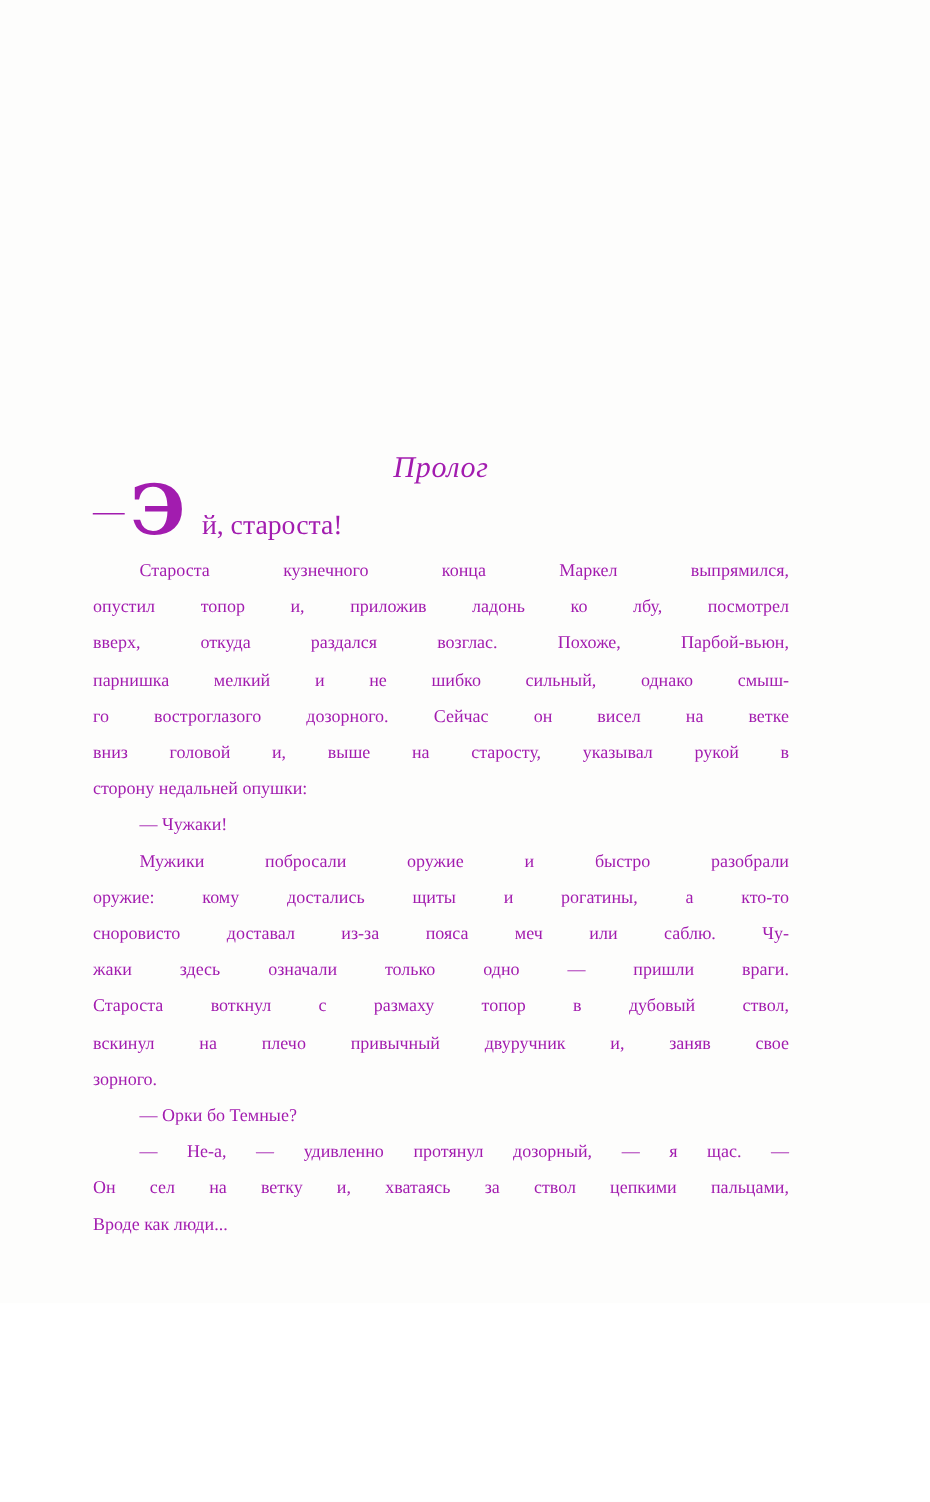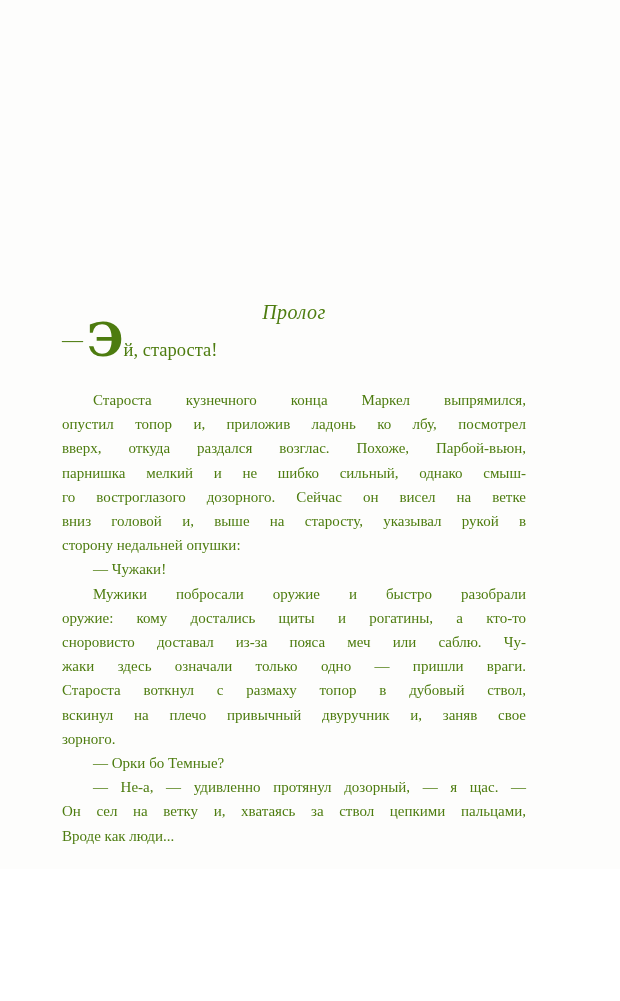--- a/index.html
+++ b/index.html
@@ -7,21 +7,21 @@
     padding: 0;
     background: #ffffff;
   }
   .page {
     position: relative;
     width: 620px;
     height: 869px;
     background: #fdfdfc;
     overflow: hidden;
     font-family: "Liberation Serif", serif;
-    color: #4d7c0f;
+    color: #a21caf;
   }
   .text-block {
     position: absolute;
     left: 62px;
     width: 464px;
   }
   .chapter-title {
     top: 300px;
     text-align: center;
     font-style: italic;
@@ -42,24 +42,25 @@
     white-space: pre;
   }
   .dropcap {
     font-family: "DejaVu Serif", serif;
     font-weight: bold;
     font-size: 46px;
     line-height: 1;
   }
   .opening-rest {
     font-size: 18.5px;
+    margin-left: 11px;
   }
   .body-text {
-    top: 388px;
-    font-size: 15px;
+    top: 368px;
+    font-size: 12px;
   }
   .line {
     line-height: 24.2px;
     white-space: nowrap;
   }
   .line.justify {
     white-space: normal;
     text-align: justify;
     text-align-last: justify;
     text-justify: inter-word;

